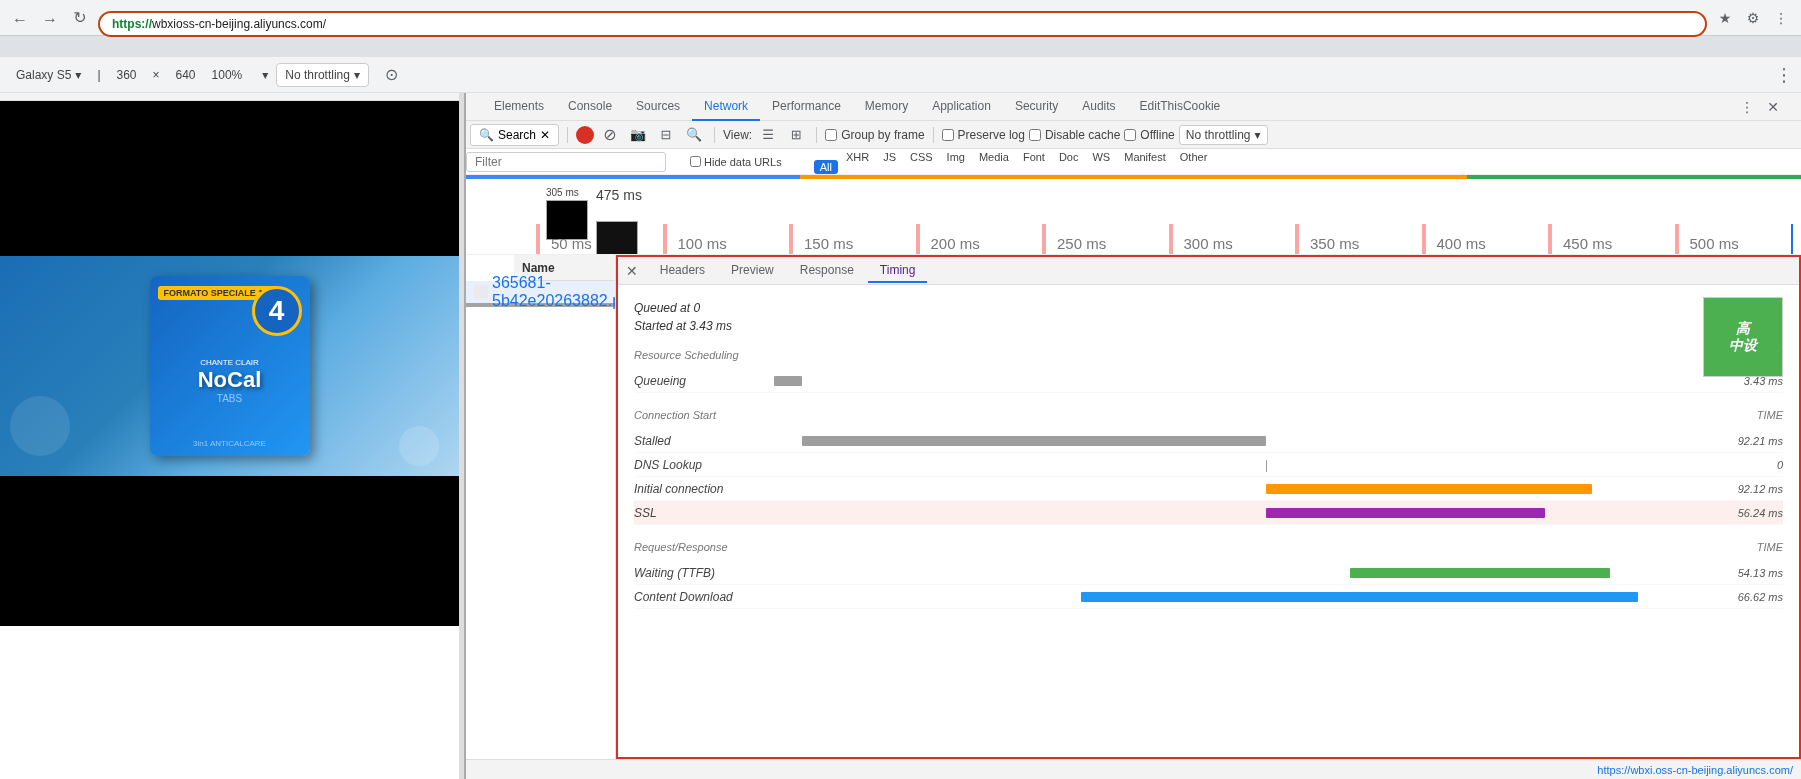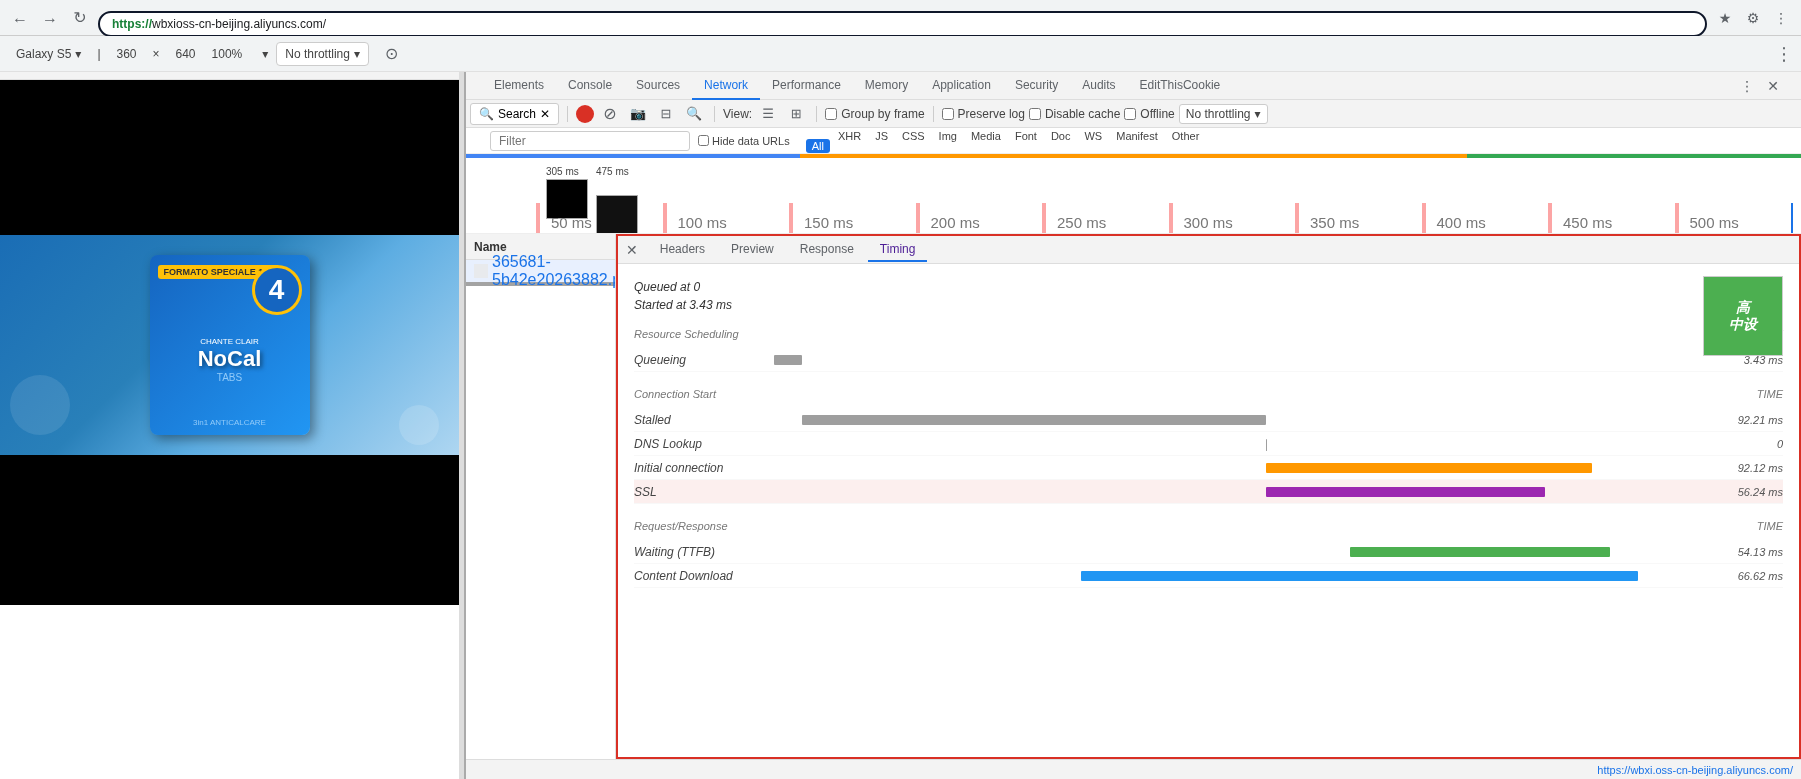--- a/index.html
+++ b/index.html
@@ -2,27 +2,27 @@
 <html><head>
   <meta charset="utf-8">
   <style>
     * { box-sizing: border-box; margin: 0; padding: 0; }
     body { font-family: 'Segoe UI', Arial, sans-serif; font-size: 12px; background: #f1f3f4; overflow: hidden; }
 
     
     .browser-chrome { width: 1801px; height: 779px; display: flex; flex-direction: column; background: #dee1e6; }
 
     .browser-addressbar { height: 36px; background: #f1f3f4; display: flex; align-items: center; padding: 0 8px; gap: 6px; border-bottom: 1px solid #ccc; }
-    .address-input { flex: 1; height: 26px; border: 2px solid #0f172a; border-radius: 13px; padding: 0 12px; font-size: 12px; background: #fff; color: #202124; margin-top: 12px; }
+    .address-input { flex: 1; height: 26px; border: 2px solid #c2410c; border-radius: 13px; padding: 0 12px; font-size: 12px; background: #fff; color: #202124; margin-top: 12px; }
     .nav-btn { width: 24px; height: 24px; display: flex; align-items: center; justify-content: center; cursor: pointer; color: #5f6368; border: none; background: none; font-size: 16px; }
     .nav-btn:disabled { color: #bdc1c6; }
     .toolbar-icons { display: flex; align-items: center; gap: 4px; margin-left: auto; }
     .toolbar-icon { width: 24px; height: 24px; display: flex; align-items: center; justify-content: center; cursor: pointer; color: #5f6368; font-size: 14px; }
 
-    .device-bar { height: 36px; background: #f1f3f4; display: flex; align-items: center; padding: 0 8px; gap: 8px; border-bottom: 1px solid #e0e0e0; font-size: 12px; color: #444; }
+    .device-bar { height: 36px; background: #f1f3f4; display: flex; align-items: center; padding: 0 8px; gap: 8px; border-bottom: 1px solid #e0e0e0; font-size: 12px; color: #444; margin-top: 21px; }
     .device-selector { display: flex; align-items: center; gap: 4px; cursor: pointer; padding: 4px 8px; border-radius: 4px; }
     .dim-input { background: none; border: none; width: 36px; font-size: 12px; color: #444; text-align: center; }
     .zoom-selector { display: flex; align-items: center; gap: 20px; cursor: pointer; }
     .throttle-selector { display: flex; align-items: center; gap: 4px; cursor: pointer; padding: 4px 8px; background: #fff; border: 1px solid #ccc; border-radius: 4px; }
 
     
     .main-area { flex: 1; display: flex; overflow: hidden; }
 
     
     .webpage-preview { width: 460px; background: #fff; overflow: hidden; position: relative; border-right: 1px solid #ddd; }
@@ -52,21 +52,21 @@
     .search-box { display: flex; align-items: center; gap: 4px; padding: 0 8px; background: #fff; border: 1px solid #ccc; border-radius: 3px; height: 22px; }
     .toolbar-separator { width: 1px; height: 16px; background: #ccc; margin: 0 4px; }
     .record-btn { width: 18px; height: 18px; background: #d93025; border-radius: 50%; cursor: pointer; }
     .toolbar-icon-btn { width: 24px; height: 24px; display: flex; align-items: center; justify-content: center; cursor: pointer; color: #5f6368; font-size: 13px; }
     .view-label { font-size: 12px; color: #444; }
     .checkbox-item { display: flex; align-items: center; gap: 4px; font-size: 12px; color: #444; cursor: pointer; }
     .checkbox-item input { width: 12px; height: 12px; }
     .no-throttle { font-size: 12px; color: #444; display: flex; align-items: center; gap: 4px; cursor: pointer; padding: 2px 6px; border: 1px solid #ccc; border-radius: 3px; background: #fff; }
 
     
-    .filter-bar { height: 26px; background: #fff; border-bottom: 1px solid #eee; display: flex; align-items: center; padding: 0 24px; gap: 8px; }
+    .filter-bar { height: 26px; background: #fff; border-bottom: 1px solid #eee; display: flex; align-items: center; padding: 0 0; gap: 24px; }
     .filter-input { height: 20px; border: 1px solid #ccc; border-radius: 3px; padding: 0 8px; font-size: 12px; flex: 1; max-width: 200px; }
     .filter-cb { display: flex; align-items: center; gap: 3px; font-size: 11px; color: #444; }
     .filter-cb input { width: 11px; height: 11px; }
     .filter-types { display: flex; gap: 2px; margin-left: 8px; }
     .filter-type { padding: 1px 6px; font-size: 11px; cursor: pointer; color: #444; border-radius: 3px; }
     .filter-type.active { background: #1a73e8; color: #fff; margin-top: 10px; }
 
     
     .timeline-area { height: 80px; background: #fff; border-bottom: 1px solid #eee; position: relative; overflow: hidden; }
     .timeline-ruler { position: absolute; bottom: 0; left: 0; right: 0; height: 30px; }
@@ -76,21 +76,21 @@
     .color-bar { position: absolute; top: 0; left: 0; right: 0; height: 4px; display: flex; }
     .color-seg-blue { flex: 1; background: #4285f4; }
     .color-seg-orange { flex: 2; background: #ff9800; }
     .color-seg-green { flex: 1; background: #34a853; }
 
     
     .file-list-area { display: flex; flex: 1; overflow: hidden; }
 
     
     .name-panel { width: 150px; background: #fff; border-right: 1px solid #e0e0e0; overflow: hidden; flex-shrink: 0; }
-    .name-header { height: 26px; background: #f3f3f3; border-bottom: 1px solid #ddd; display: flex; align-items: center; padding: 0 8px; font-size: 12px; font-weight: 600; color: #333; }
+    .name-header { height: 26px; background: #f3f3f3; border-bottom: 1px solid #ddd; display: flex; align-items: center; padding: 0 8px; font-size: 12px; font-weight: 600; color: #333; margin-left: 48px; }
     .name-file { height: 26px; display: flex; align-items: center; padding: 0 8px; font-size: 16px; color: #1a73e8; cursor: pointer; border-bottom: 4px solid #a3a3a3; background: #e8f0fe; }
     .file-icon { width: 14px; height: 14px; background: #ddd; margin-right: 4px; flex-shrink: 0; }
 
     
     .detail-panel { flex: 1; background: #fff; overflow-y: auto; position: relative; border: 2px solid #d93025; }
     .detail-tabs { height: 28px; background: #f3f3f3; border-bottom: 1px solid #ddd; display: flex; align-items: center; padding: 0 8px; gap: 2px; flex-shrink: 0; }
     .detail-tab { padding: 4px 12px; font-size: 12px; cursor: pointer; color: #5f6368; border-bottom: 2px solid transparent; }
     .detail-tab.active { color: #4c1d95; border-bottom: 2px solid #1a73e8; text-align: right; }
     .close-detail { margin-left: 0; margin-right: 8px; cursor: pointer; font-size: 14px; color: #5f6368; }
 
@@ -285,21 +285,21 @@
           <div class="color-seg-orange"></div>
           <div class="color-seg-green"></div>
         </div>
 
         <div style="position:absolute;top:12px;left:80px;display:flex;gap:8px;">
           <div>
             <div style="font-size:10px;color:#444;margin-bottom:2px;">305 ms</div>
             <div style="width:42px;height:40px;background:#000;border:1px solid #aaa;"></div>
           </div>
           <div>
-            <div style="font-size:10px;color:#444;margin-bottom:18px;">475 ms</div>
+            <div style="font-size:14px;color:#444;margin-bottom:18px;">475 ms</div>
             <div style="width:42px;height:40px;background:#111;border:1px solid #aaa;"></div>
           </div>
         </div>
 
         <div class="timeline-ruler">
           <div class="timeline-ruler-inner">
             <div class="ruler-marks">
               <div class="ruler-mark">50 ms</div>
               <div class="ruler-mark">100 ms</div>
               <div class="ruler-mark">150 ms</div>

